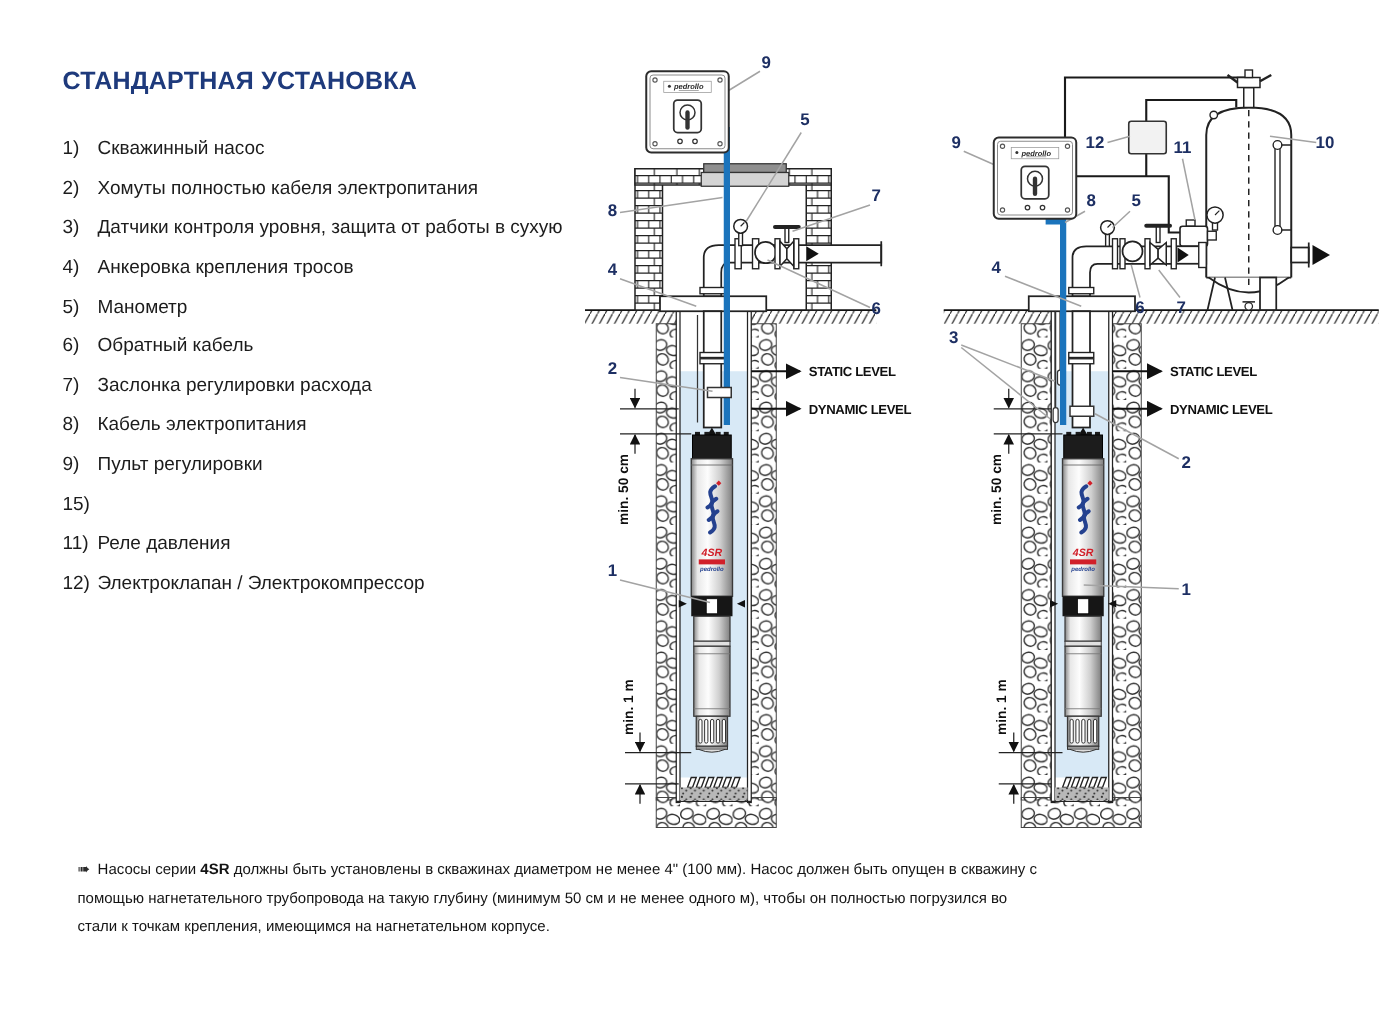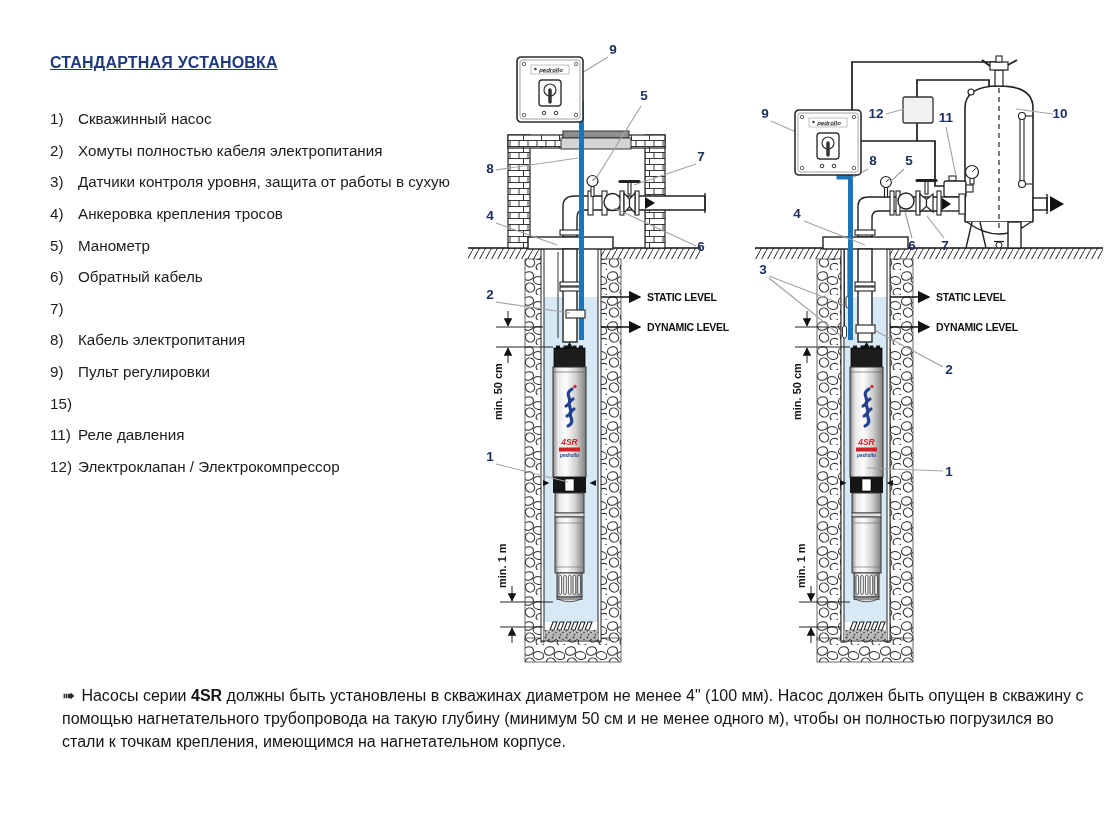--- a/index.html
+++ b/index.html
@@ -1,21 +1,21 @@
 <!DOCTYPE html>
 <html><head>
 <meta charset="utf-8">
 <style>
   html,body{margin:0;padding:0;background:#fff;}
   body{width:1109px;height:821px;position:relative;font-family:"Liberation Sans",sans-serif;color:#1a1a1a;overflow:hidden;}
-  .title{position:absolute;left:50px;top:54px;font-size:16px;font-weight:bold;color:#1e3a7c;letter-spacing:.2px;text-decoration:underline;}
+  .title{position:absolute;left:50px;top:54px;font-size:20px;font-weight:bold;color:#1e3a7c;letter-spacing:.2px;}
   .legend{position:absolute;left:50px;top:103px;width:430px;}
   .legend .item{display:flex;height:31.6px;align-items:center;font-size:15.2px;color:#1c1c1c;}
   .legend .num{width:28px;flex:0 0 28px;}
-  .note{position:absolute;left:62px;top:684px;width:1030px;font-size:16px;line-height:23px;color:#141414;}
+  .note{position:absolute;left:62px;top:684px;width:1030px;font-size:12px;line-height:23px;color:#141414;}
   .note b{font-weight:bold;}
   .note-arrow{margin-right:6px;color:#2b2b2b;}
   svg{position:absolute;left:460px;top:20px;}
   .callout{font:bold 13.5px "Liberation Sans",sans-serif;fill:#1d2f63;text-anchor:middle;}
   .lvl{font:bold 10.5px "Liberation Sans",sans-serif;fill:#101010;letter-spacing:-.3px;}
   .dim{font:bold 11px "Liberation Sans",sans-serif;fill:#101010;}
   .brand{font:italic bold 6px "Liberation Sans",sans-serif;fill:#2b2b2b;text-anchor:middle;}
   .t4sr{font:italic bold 8.5px "Liberation Sans",sans-serif;fill:#d1202a;text-anchor:middle;}
   .tpumpbrand{font:italic bold 4.8px "Liberation Sans",sans-serif;fill:#24418f;text-anchor:middle;}
   .leader{stroke:#a3a3a3;stroke-width:1.2;fill:none;}
@@ -50,20 +50,21 @@
   <div class="item">
       <span class="num">5)</span>
       <span>Манометр</span>
     </div>
   <div class="item">
       <span class="num">6)</span>
       <span>Обратный кабель</span>
     </div>
   <div class="item">
       <span class="num">7)</span>
+      <span>Заслонка регулировки расхода</span>
     </div>
   <div class="item">
       <span class="num">8)</span>
       <span>Кабель электропитания</span>
     </div>
   <div class="item">
       <span class="num">9)</span>
       <span>Пульт регулировки</span>
     </div>
   <div class="item">

